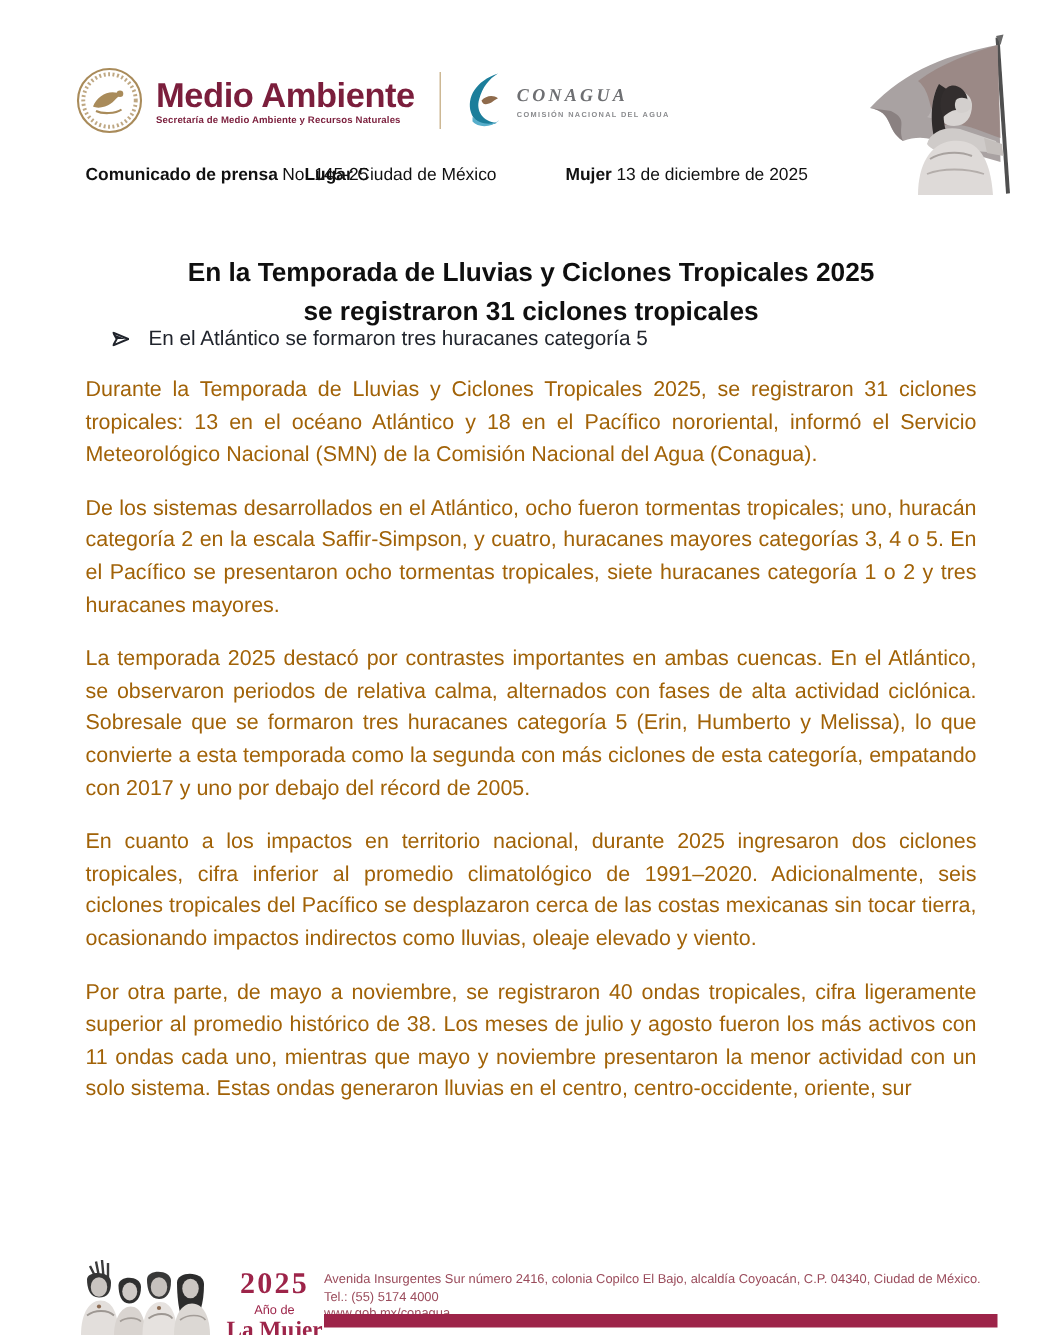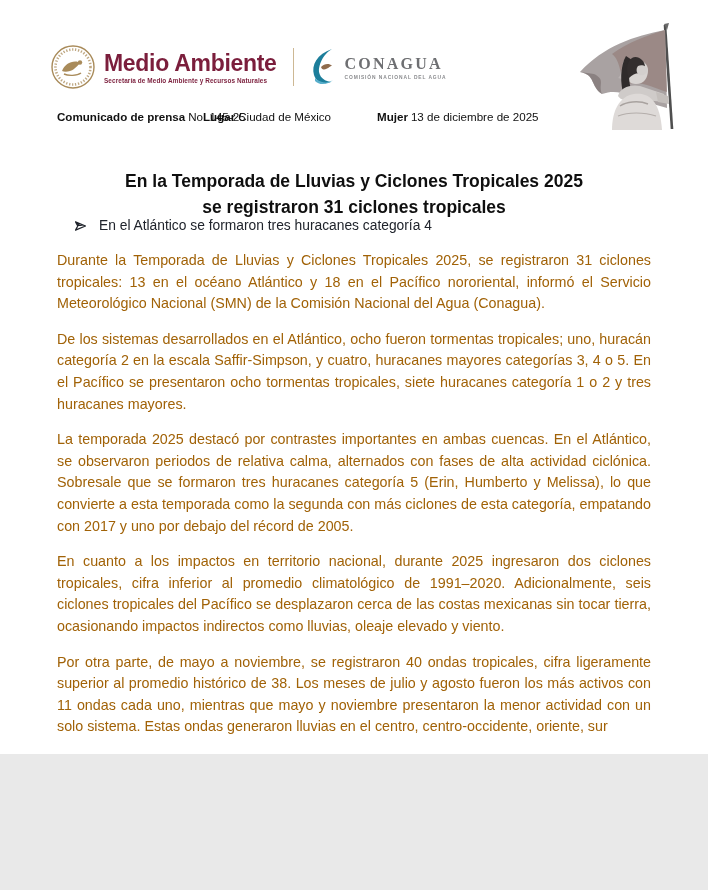--- a/index.html
+++ b/index.html
@@ -1,33 +1,33 @@
 <!DOCTYPE html>
 <html lang="es"><head>
 <meta charset="utf-8">
 <style>
   html,body{margin:0;padding:0;background:#e9e9e9;}
   .page{
     position:relative;
-    width:708px;height:754px;
+    width:708px;height:890px;
     margin:0 auto;
     background:#ffffff;
     font-family:"Liberation Sans", sans-serif;
     overflow:hidden;
     box-sizing:border-box;
   }
   
   .header{position:absolute;top:44px;left:50px;display:flex;align-items:center;}
   .ma-logo{display:flex;align-items:center;gap:8px;}
   .ma-text{display:flex;flex-direction:column;}
   .ma-name{font-size:23px;font-weight:700;color:#7b1e3c;letter-spacing:-0.3px;line-height:24px;}
   .ma-tag{font-size:6.4px;font-weight:700;color:#7b1e3c;margin-top:2px;letter-spacing:0.1px;}
   .logo-divider{width:1px;height:38px;background:#cdb894;margin:0 14px 0 16px;}
   .cn-logo{display:flex;align-items:center;gap:7px;}
-  .cn-name{font-family:"Liberation Serif", serif;font-size:16px;font-weight:700;color:#6e6f72;letter-spacing:2.2px;line-height:19px;}
+  .cn-name{font-family:"Liberation Serif", serif;font-size:12px;font-weight:700;color:#6e6f72;letter-spacing:2.2px;line-height:19px;font-style:italic;}
   .cn-tag{font-size:4.9px;font-weight:700;color:#8a8b8e;letter-spacing:0.9px;margin-top:2px;}
   .flag-art{position:absolute;top:22px;right:8px;width:132px;height:110px;}
   
   .meta-row{position:absolute;top:110px;left:0;width:100%;font-size:11.6px;color:#111;}
   .meta-col{position:absolute;top:0;display:flex;flex-direction:row;gap:3px;}
   .meta-col.c1{left:57px;}
   .meta-col.c2{left:203px;}
   .meta-col.c3{left:377px;}
   .meta-label{font-weight:700;}
   .meta-value{font-weight:400;}
@@ -121,21 +121,21 @@
   <h1 class="title">
     <span>En la Temporada de Lluvias y Ciclones Tropicales 2025</span><br>
     <span>se registraron 31 ciclones tropicales</span>
   </h1>
 
   <div class="bullet-row">
     <svg class="bullet-icon" width="11" height="10" viewBox="0 0 11 10">
       <polygon points="0.5,0.8 10.5,5 0.5,9.2 2.8,5" fill="none" stroke="#20242c" stroke-width="1.3" stroke-linejoin="round"></polygon>
       <polygon points="1.6,2.2 8.6,5 2.6,5" fill="#20242c"></polygon>
     </svg>
-    <span>En el Atlántico se formaron tres huracanes categoría 4</span>
+    <span>En el Atlántico se formaron tres huracanes categoría 5</span>
   </div>
 
   <main class="content">
     <p>Durante la Temporada de Lluvias y Ciclones Tropicales 2025, se registraron 31 ciclones tropicales: 13 en el océano Atlántico y 18 en el Pacífico nororiental, informó el Servicio Meteorológico Nacional (SMN) de la Comisión Nacional del Agua (Conagua).</p>
     <p>De los sistemas desarrollados en el Atlántico, ocho fueron tormentas tropicales; uno, huracán categoría 2 en la escala Saffir-Simpson, y cuatro, huracanes mayores categorías 3, 4 o 5. En el Pacífico se presentaron ocho tormentas tropicales, siete huracanes categoría 1 o 2 y tres huracanes mayores.</p>
     <p>La temporada 2025 destacó por contrastes importantes en ambas cuencas. En el Atlántico, se observaron periodos de relativa calma, alternados con fases de alta actividad ciclónica. Sobresale que se formaron tres huracanes categoría 5 (Erin, Humberto y Melissa), lo que convierte a esta temporada como la segunda con más ciclones de esta categoría, empatando con 2017 y uno por debajo del récord de 2005.</p>
     <p>En cuanto a los impactos en territorio nacional, durante 2025 ingresaron dos ciclones tropicales, cifra inferior al promedio climatológico de 1991–2020. Adicionalmente, seis ciclones tropicales del Pacífico se desplazaron cerca de las costas mexicanas sin tocar tierra, ocasionando impactos indirectos como lluvias, oleaje elevado y viento.</p>
     <p>Por otra parte, de mayo a noviembre, se registraron 40 ondas tropicales, cifra ligeramente superior al promedio histórico de 38. Los meses de julio y agosto fueron los más activos con 11 ondas cada uno, mientras que mayo y noviembre presentaron la menor actividad con un solo sistema. Estas ondas generaron lluvias en el centro, centro-occidente, oriente, sur</p>
   </main>
 
@@ -164,18 +164,19 @@
     <path d="M74 41 C 79 37, 88 37, 91 41" stroke="#a39d98" stroke-width="1.1" fill="none"></path>
   </svg>
 
   <div class="year-block">
     <div class="year-big">2025</div>
     <div class="year-sub1">Año de</div>
     <div class="year-sub2">La Mujer</div>
   </div>
 
   <div class="footer-text">
+    <div>Avenida Insurgentes Sur número 2416, colonia Copilco El Bajo, alcaldía Coyoacán, C.P. 04340, Ciudad de México. Tel.: (55) 5174 4000</div>
     <div>www.gob.mx/conagua</div>
   </div>
 
   <div class="footer-bar"></div>
 
 </div>
 
 </body></html>

